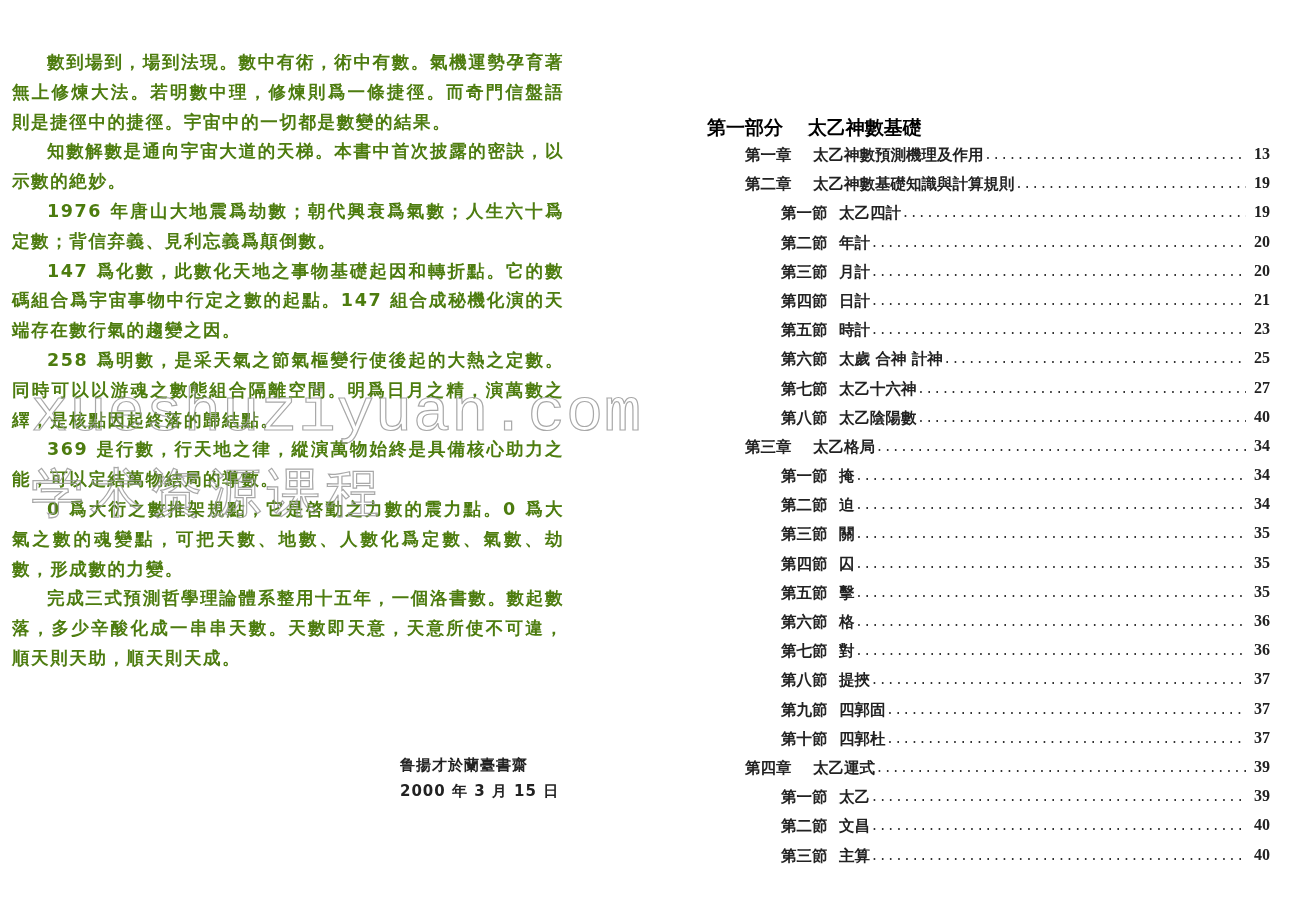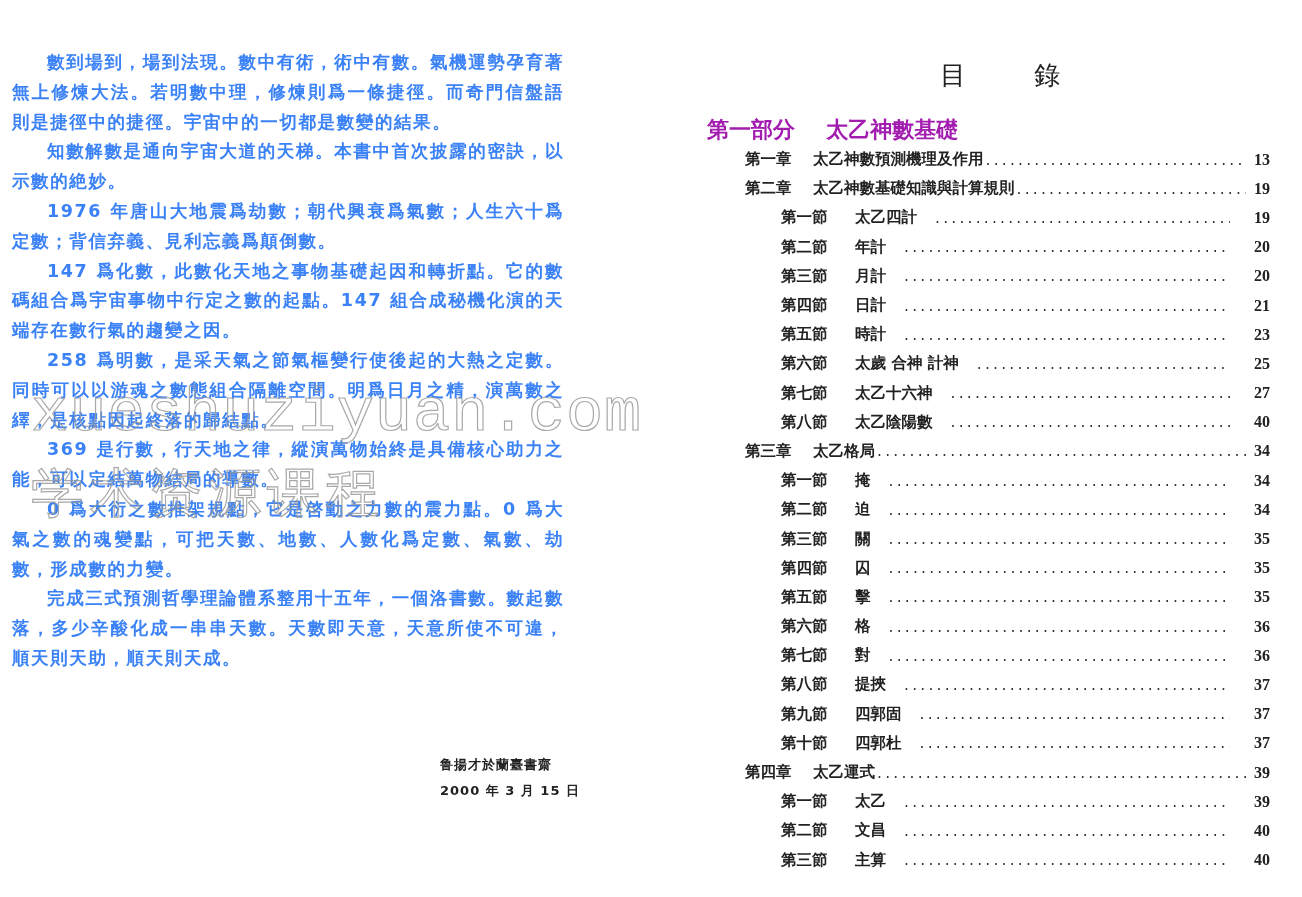--- a/index.html
+++ b/index.html
@@ -6,56 +6,55 @@
   body {
     width: 1302px; height: 897px; background: #ffffff; position: relative; overflow: hidden;
     font-family: "DejaVu Sans", sans-serif; color: #1a1a1a;
   }
   .page-left {
     position: absolute; left: 0; top: 0; width: 650px; height: 897px;
   }
   .para-block {
     position: absolute; left: 12px; top: 48px; width: 552px;
     font-size: 17.5px; line-height: 29.8px; letter-spacing: 1.6px; text-align: justify;
-    font-weight: bold; color: #3b82f6;
+    font-weight: bold; color: #4d7c0f;
   }
   .para { margin: 0; text-indent: 2em; }
   .signature {
-    position: absolute; left: 400px; top: 752px; font-size: 13px; line-height: 26px;
-    font-weight: bold; color: #222; letter-spacing: 1px; margin-left: 40px;
+    position: absolute; left: 400px; top: 752px; font-size: 15px; line-height: 26px;
+    font-weight: bold; color: #222; letter-spacing: 1px;
   }
   .signature div { white-space: nowrap; }
   .watermark {
     position: absolute; left: 8px; color: transparent;
     -webkit-text-stroke: 1.2px #9a9a9a; font-family: Liberation Mono, monospace;
     white-space: nowrap; pointer-events: none; opacity: 0.85; margin-left: 23px;
   }
   .wm1 { top: 378px; font-size: 62px; letter-spacing: 1px; }
   .wm2 { top: 458px; font-size: 53px; letter-spacing: 6px; }
 
   .page-right {
     position: absolute; left: 650px; top: 0; width: 652px; height: 897px;
   }
   .toc-title {
     position: absolute; left: 290px; top: 58px; font-size: 26px; letter-spacing: 30px;
     color: #222; white-space: nowrap;
   }
   .toc-part {
-    position: absolute; left: 57px; top: 115px; font-size: 22px; font-weight: bold; color: #a21caf;
+    position: absolute; left: 57px; top: 115px; font-size: 19px; font-weight: bold; color: #000000;
     white-space: nowrap;
-    font-family: Liberation Mono, monospace;
   }
   .toc-part .lbl { margin-right: 18px; }
   .toc-list { position: absolute; left: 0; top: 145px; width: 620px; }
   .toc-row {
-    display: flex; align-items: center; height: 29.2px; font-size: 15.5px; font-weight: bold;
+    display: flex; align-items: flex-start; height: 29.2px; font-size: 15.5px; font-weight: bold;
     color: #222; white-space: nowrap;
   }
   .toc-row.chapter { padding-left: 95px; }
-  .toc-row.section { padding-left: 131px; gap: 16px; }
+  .toc-row.section { padding-left: 131px; }
   .toc-row .num { display: inline-block; }
   .toc-row.chapter .num { width: 68px; }
   .toc-row.section .num { width: 58px; }
   .toc-row .dots {
     flex: 1; overflow: hidden; margin: 0 2px; color: #333; letter-spacing: 3.2px; font-weight: normal;
   }
   .toc-row .dots::before {
     content: "........................................................................................................................";
   }
   .toc-row .page { width: 22px; text-align: right; font-weight: bold; font-family: "Liberation Serif", serif; font-size: 16px; }
@@ -78,21 +77,20 @@
   <div class="signature">
     <div>鲁揚才於蘭臺書齋</div>
     <div>2000 年 3 月 15 日</div>
   </div>
 
   <div class="watermark wm1">xueshuziyuan.com</div>
   <div class="watermark wm2">学术资源课程</div>
 </div>
 
 <div class="page-right">
-  <div class="toc-title">目 錄</div>
 
   <div class="toc-part">
     <span class="lbl">第一部分</span>
     <span>太乙神數基礎</span>
   </div>
 
   <div class="toc-list" id="toc-list">
       <div class="toc-row chapter">
         <span class="num">第一章</span>
         <span class="title">太乙神數預測機理及作用</span>

